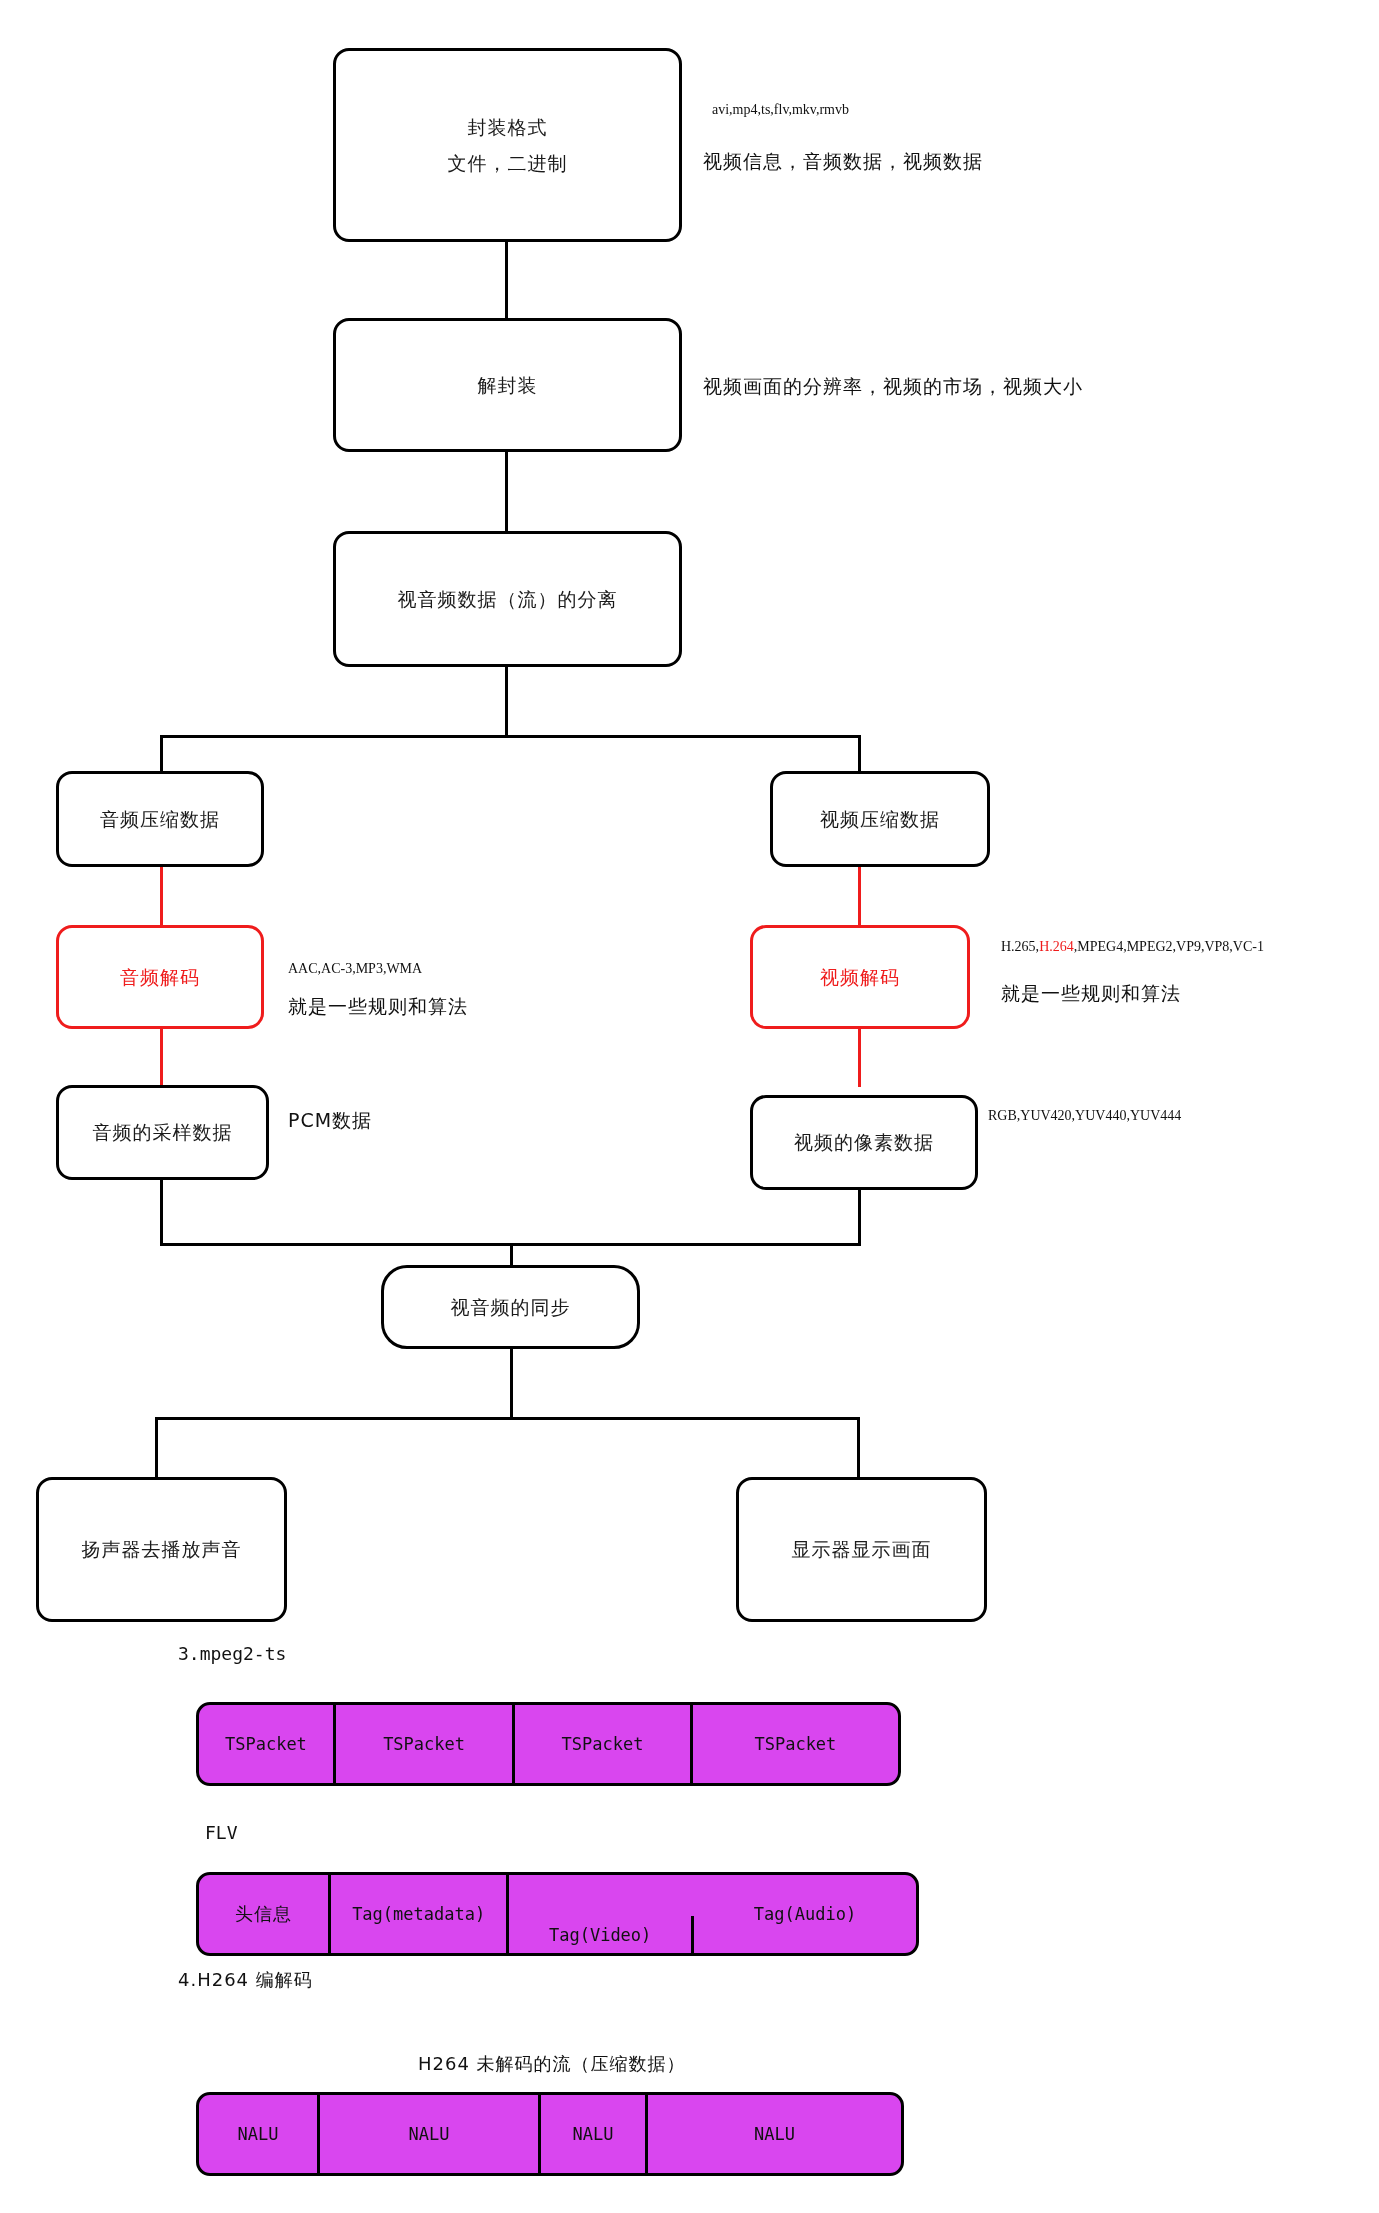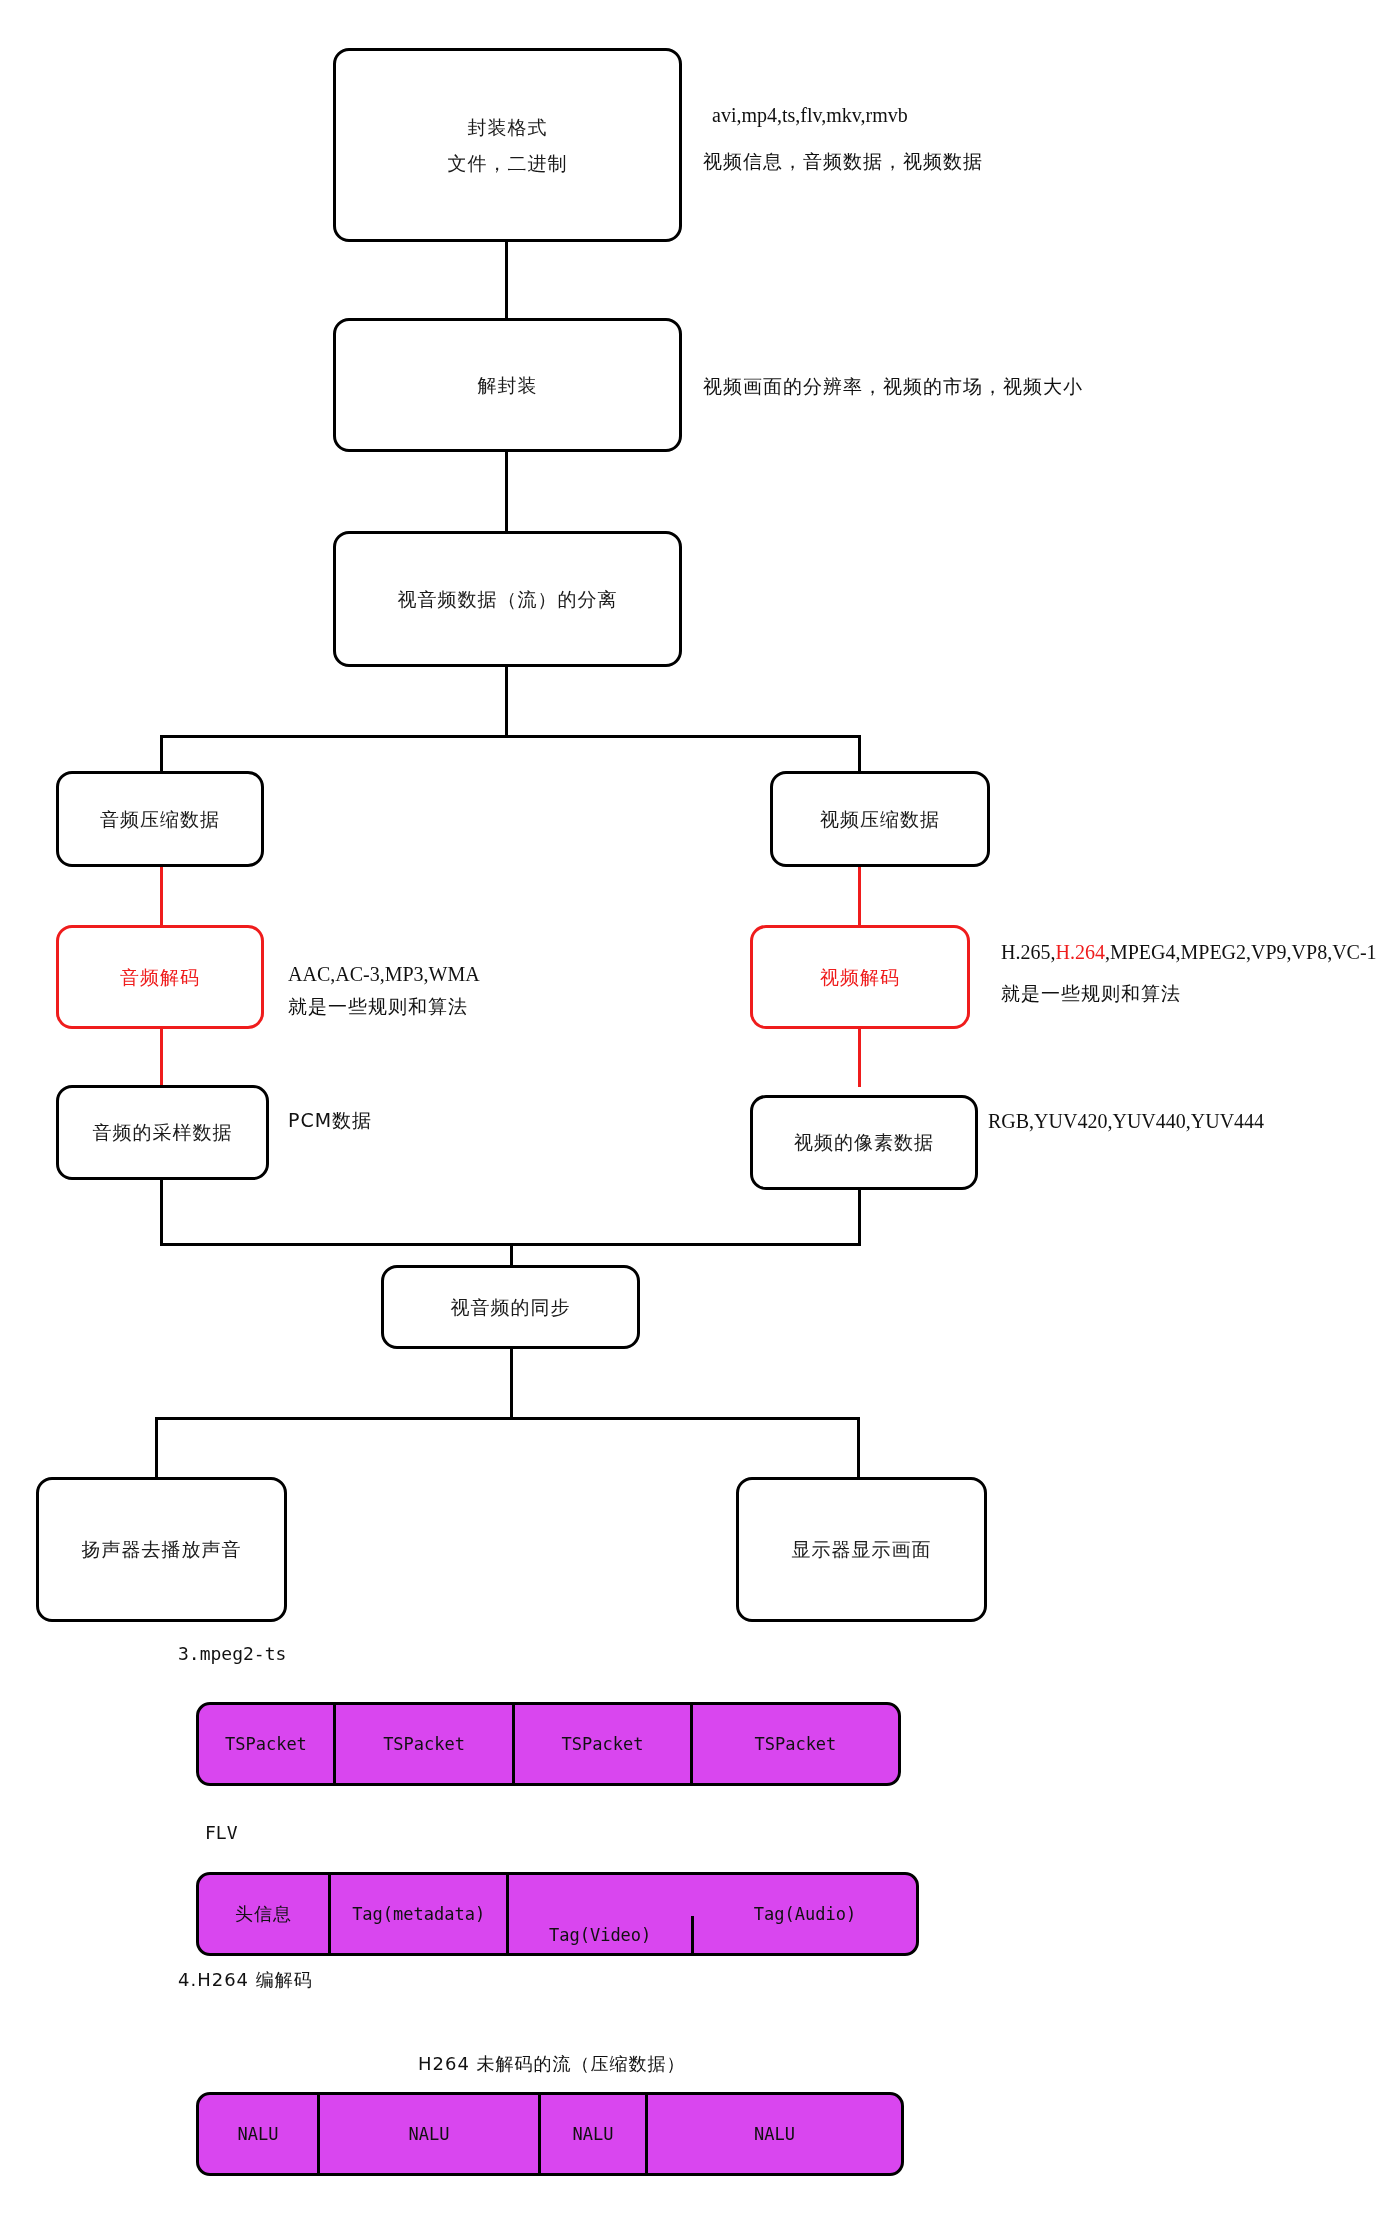--- a/index.html
+++ b/index.html
@@ -50,21 +50,21 @@
     z-index:1;
   }
   .conn.v{ width:3px; }
   .conn.h{ height:3px; }
   .conn.red{ background:#ef1c1c; }
 
   
   .annot{
     position:absolute;
     font-family:"Liberation Serif","DejaVu Serif",serif;
-    font-size:20px;
+    font-size:14px;
     line-height:1.75;
     white-space:nowrap;
     color:#111111;
     z-index:4;
   }
   .annot.cjk{
     font-family:"DejaVu Sans","Liberation Sans",sans-serif;
     font-size:19px;
     letter-spacing:1px;
   }
@@ -184,21 +184,21 @@
   </div>
 
   <div class="node" style="left:56px;top:1085px;width:213px;height:95px;">
     <div class="line1">音频的采样数据</div>
   </div>
 
   <div class="node" style="left:750px;top:1095px;width:228px;height:95px;">
     <div class="line1">视频的像素数据</div>
   </div>
 
-  <div class="node" style="left:381px;top:1265px;width:259px;height:84px;">
+  <div class="node" style="left:381px;top:1265px;width:259px;height:84px;border-radius:26px;">
     <div class="line1">视音频的同步</div>
   </div>
 
   <div class="node" style="left:36px;top:1477px;width:251px;height:145px;">
     <div class="line1">扬声器去播放声音</div>
   </div>
 
   <div class="node" style="left:736px;top:1477px;width:251px;height:145px;">
     <div class="line1">显示器显示画面</div>
   </div>

